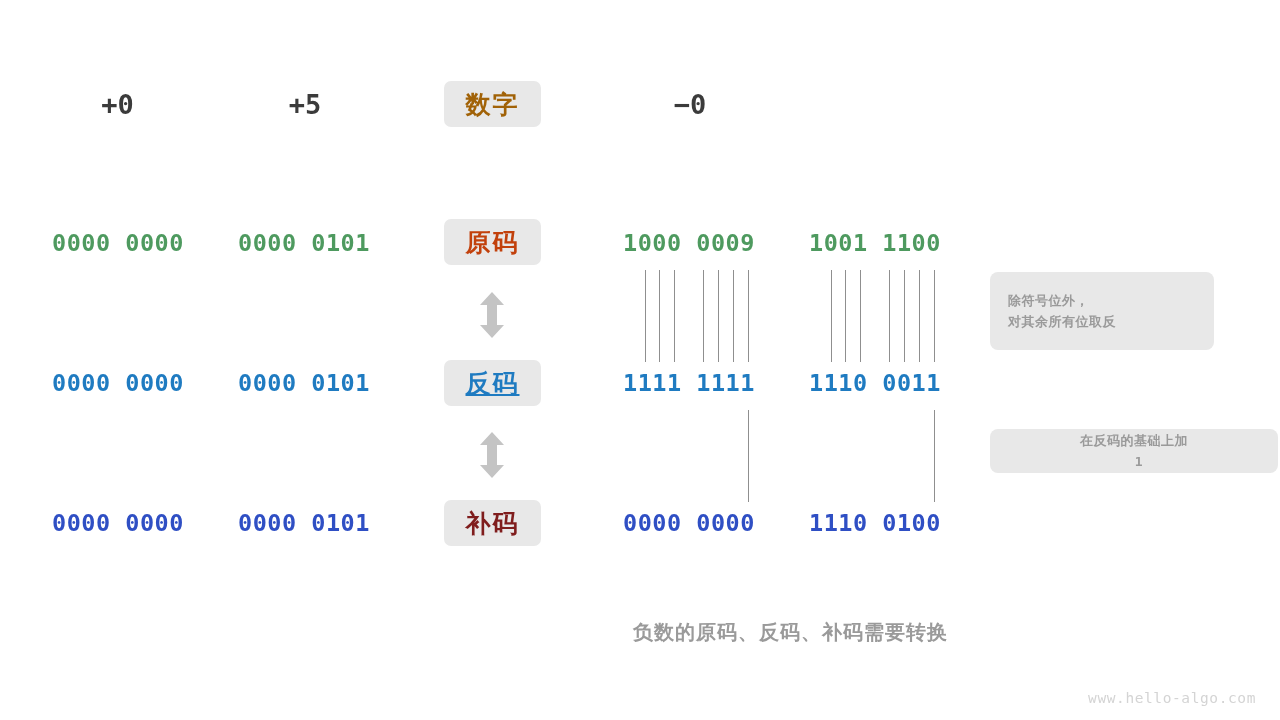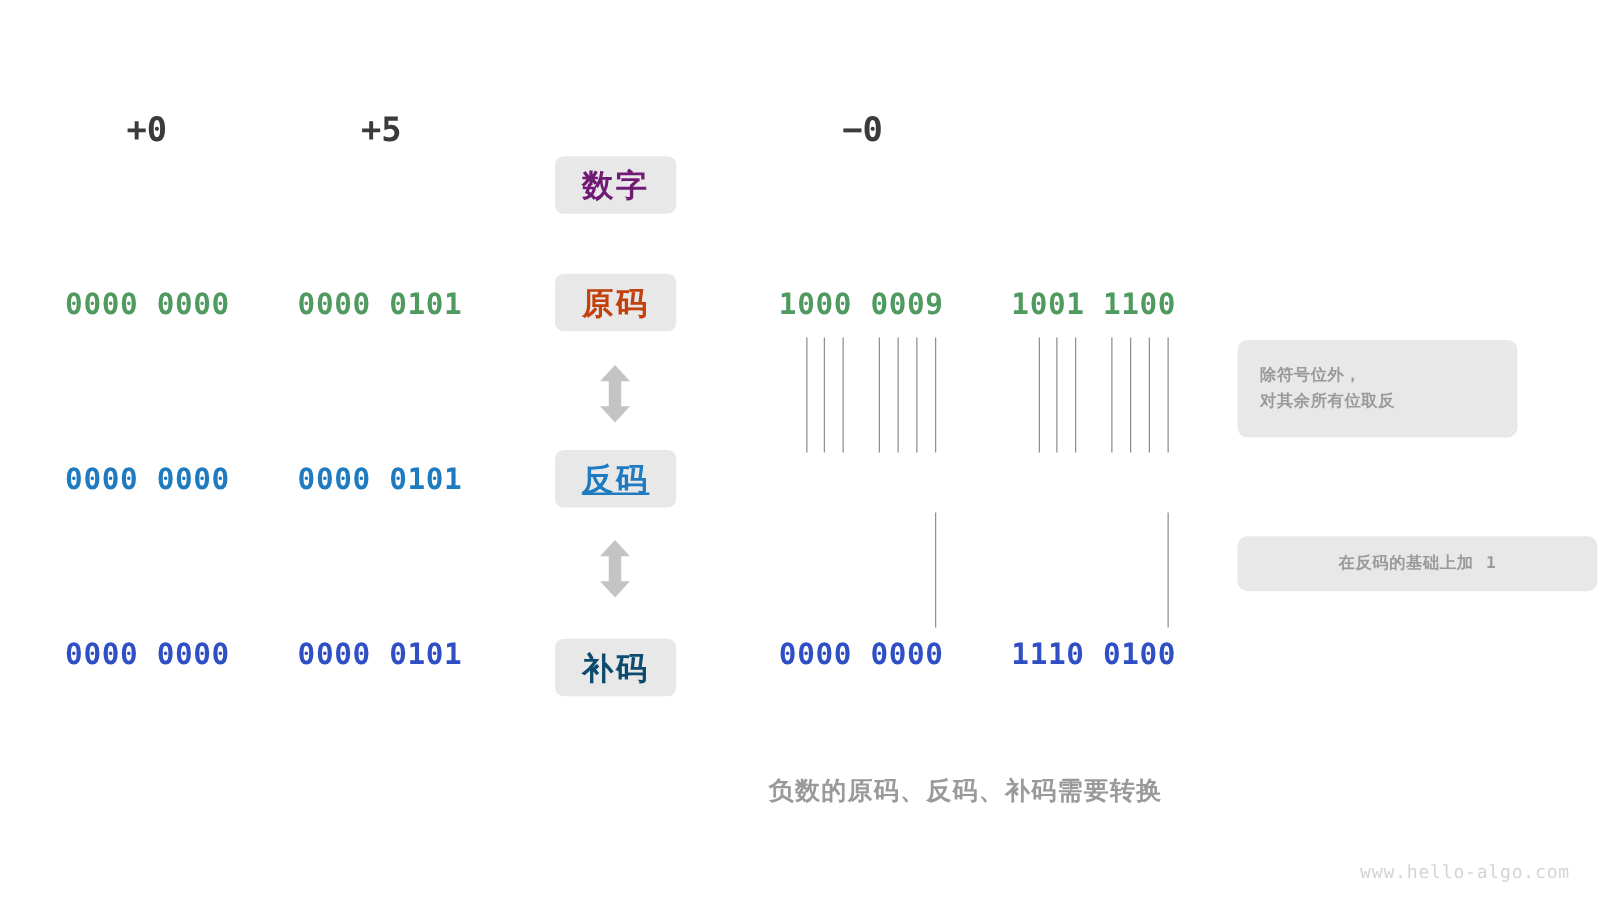--- a/index.html
+++ b/index.html
@@ -44,24 +44,24 @@
     position: absolute;
     background: #e8e8e8;
     border-radius: 7px;
     display: flex;
     align-items: center;
     justify-content: center;
     font-size: 25px;
     font-weight: bold;
     letter-spacing: 2px;
   }
-  .pill-dark  { color: #701a75; margin-top: 44px; }
+  .pill-dark  { color: #a16207; }
   .pill-green { color: #c2410c; }
   .pill-blue  { color: #1f7bc1; text-decoration: underline; }
-  .pill-royal { color: #0c4a6e; margin-top: 11px; }
+  .pill-royal { color: #7f1d1d; }
 
   
   .bits {
     font-family: "DejaVu Sans Mono", monospace;
     font-size: 23.5px;
     font-weight: bold;
     letter-spacing: 0.5px;
     white-space: pre;
   }
   .c-green { color: #4e9a5f; }
@@ -175,21 +175,23 @@
       <path d="M13 0 L25 13 L18 13 L18 33 L25 33 L13 46 L1 33 L8 33 L8 13 L1 13 Z" fill="#c4c4c4"></path>
     </svg>
   </div>
 
   <div class="cell bits c-blue" style="left:53px; top:363px; width:130px; height:40px;">0000 0000</div>
 
   <div class="cell bits c-blue" style="left:239px; top:363px; width:130px; height:40px;">0000 0101</div>
 
   <div class="pill pill-blue" style="left:444px; top:360px; width:97px; height:46px;">反码</div>
 
-
+  <div class="cell bits c-blue" style="left:624px; top:363px; width:130px; height:40px;">1111 1111</div>
+
+  <div class="cell bits c-blue" style="left:810px; top:363px; width:130px; height:40px;">1110 0011</div>
 
   <div class="vline" style="left:748px; top:410px; height:92px;"></div>
   <div class="vline" style="left:934px; top:410px; height:92px;"></div>
 
   <div class="dbl-arrow" style="left:479px; top:432px;">
     <svg width="26" height="46" viewBox="0 0 26 46" xmlns="http://www.w3.org/2000/svg">
       <path d="M13 0 L25 13 L18 13 L18 33 L25 33 L13 46 L1 33 L8 33 L8 13 L1 13 Z" fill="#c4c4c4"></path>
     </svg>
   </div>
 
@@ -201,23 +203,23 @@
 
   <div class="cell bits c-royal" style="left:624px; top:503px; width:130px; height:40px;">0000 0000</div>
 
   <div class="cell bits c-royal" style="left:810px; top:503px; width:130px; height:40px;">1110 0100</div>
 
   <div class="note" style="left:990px; top:272px; width:224px; height:78px;">
     <span class="note-row">除符号位外，</span>
     <span class="note-row">对其余所有位取反</span>
   </div>
 
-  <div class="note" style="left:990px; top:429px; width:288px; height:44px; flex-direction:row; align-items:center;">
+  <div class="note" style="left:990px; top:429px; width:288px; height:44px; flex-direction:column; align-items:center;">
     <span class="note-row">在反码的基础上加</span>
     <span class="mono-one" style="margin-left:10px;">1</span>
   </div>
 
 
-  <div class="caption" style="left:615px; top:619px;">负数的原码、反码、补码需要转换</div>
+  <div class="caption" style="left:633px; top:619px;">负数的原码、反码、补码需要转换</div>
 
   <div class="watermark">www.hello-algo.com</div>
 
 </div>
 
 </body></html>

